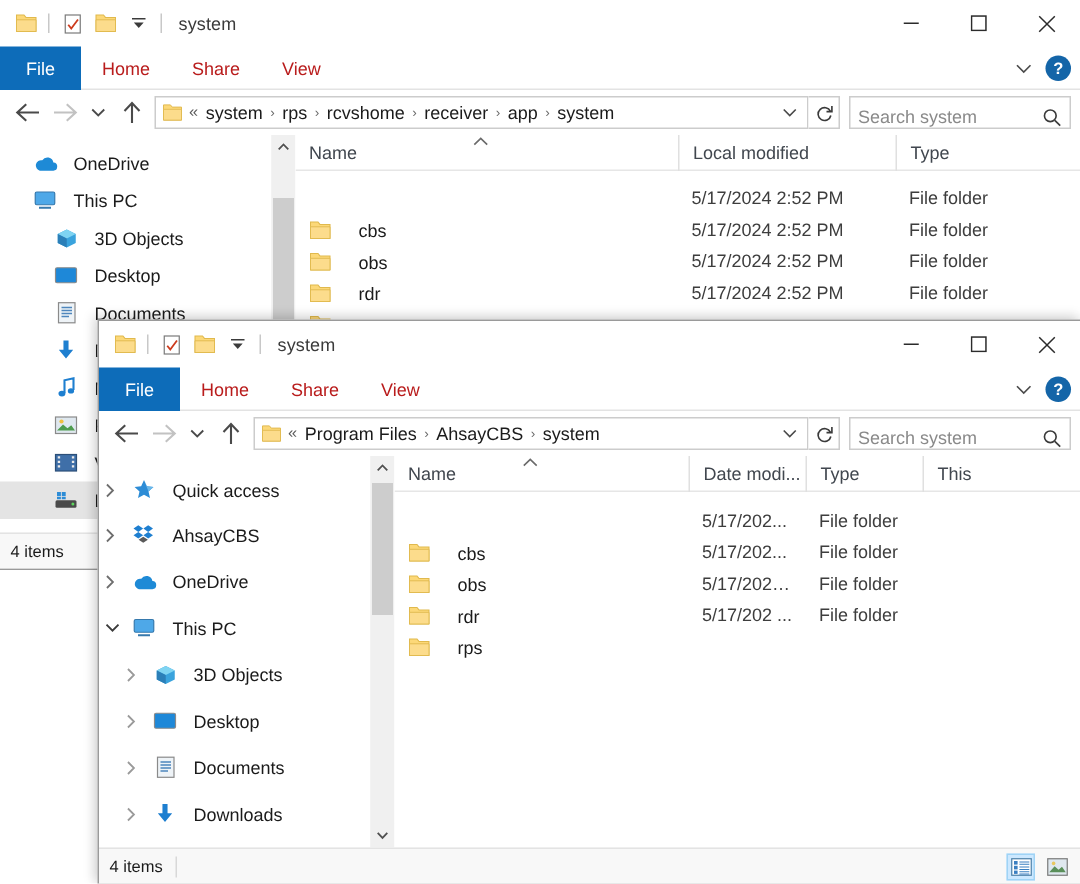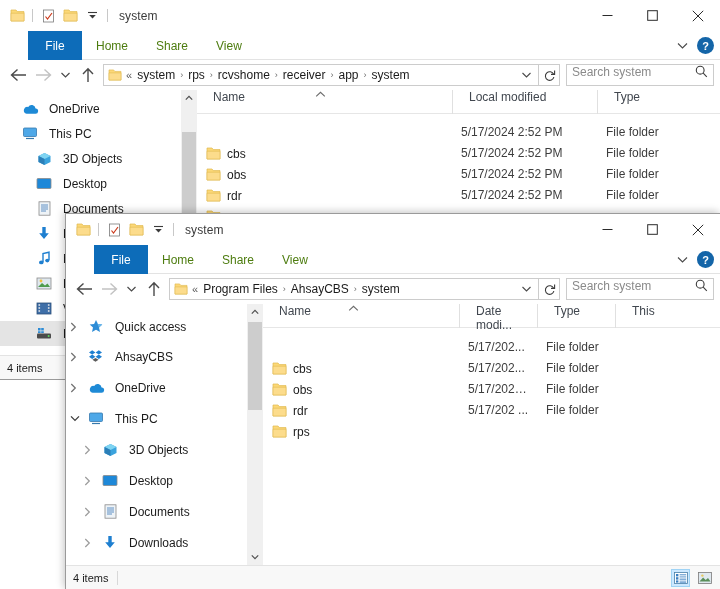--- a/index.html
+++ b/index.html
@@ -44,25 +44,24 @@
   .cap-glyph { display: block; }
 
   
   .ribbon {
     height: 29px;
     background: #ffffff;
     display: flex;
     align-items: stretch;
     border-bottom: 1px solid #e3e3e3;
     position: relative;
-    margin-left: 28px;
   }
   .tab {
     display: flex; align-items: center; justify-content: center;
-    font-size: 12px; color: #4d7c0f;
+    font-size: 12px; color: #b91c1c;
     padding: 0 14px;
     height: 29px;
   }
   .tab.file {
     background: #0d6cb9; color: #ffffff; min-width: 54px; font-size: 12px;
   }
   .ribbon-right {
     position: absolute; right: 6px; top: 0; height: 29px;
     display: flex; align-items: center; gap: 9px;
   }
@@ -90,21 +89,21 @@
   .crumb-chevrons { color: #5a5a5a; font-size: 11px; margin-right: 2px; }
   .crumb { padding: 0 3px; white-space: nowrap; }
   .crumb-sep { color: #6b6b6b; font-size: 9px; padding: 0 2px; }
   .addr-drop { margin-left: auto; width: 17px; text-align: center; color: #444; font-size: 9px; }
   .refresh-btn {
     width: 21px; height: 22px; border: 1px solid #cccccc; border-left: none;
     display: flex; align-items: center; justify-content: center; background: #fff;
   }
   .searchbox {
     width: 148px; height: 22px; border: 1px solid #cccccc; background: #fff;
-    margin-left: 6px; display: flex; align-items: flex-start; padding: 0 5px;
+    margin-left: 6px; display: flex; align-items: flex-end; padding: 0 5px;
     font-size: 12px; color: #8a8a8a;
   }
   .search-ph { flex: 1; }
 
   
   .body-split { display: flex; background: #fff; }
   .navpane {
     position: relative;
     background: #ffffff;
     overflow: hidden;
@@ -133,28 +132,28 @@
   .vs-track { flex: 1; width: 16px; background: #f0f0f0; position: relative; }
   .vs-thumb { position: absolute; left: 1px; width: 14px; background: #cdcdcd; }
 
   
   .listpane { flex: 1; background: #ffffff; position: relative; overflow: hidden; }
   .colhead {
     display: flex; height: 24px; align-items: center;
     font-size: 12px; color: #41474f; background: #fff;
     border-bottom: 1px solid #e6e6e6; position: relative;
   }
-  .col { padding-left: 16px; height: 24px; display: flex; position: relative; }
+  .col { padding-left: 9px; height: 24px; display: flex; align-items: center; position: relative; }
   .col + .col { border-left: 1px solid #e0e0e0; }
   .sort-caret { position: absolute; font-size: 9px; color: #6b6b6b; top: -1px; }
   .row {
     display: flex; height: 21px; align-items: center; font-size: 12px; color: #1b1b1b;
   }
   .cell { padding-left: 9px; display: flex; align-items: center; overflow: hidden; white-space: nowrap; }
-  .cell.name { gap: 6px; margin-top: 44px; }
+  .cell.name { gap: 18px; margin-top: 44px; }
   .cell.dim { color: #3d3d3d; }
 
   
   .statusbar {
     height: 24px; border-top: 1px solid #e3e3e3; background: #f8f8f8;
     display: flex; align-items: center; padding: 0 7px;
     font-size: 11px; color: #1b1b1b; position: relative;
   }
   .status-sep { width: 1px; height: 14px; background: #d8d8d8; margin-left: 9px; }
   .view-btns { position: absolute; right: 6px; display: flex; gap: 5px; align-items: center; }

